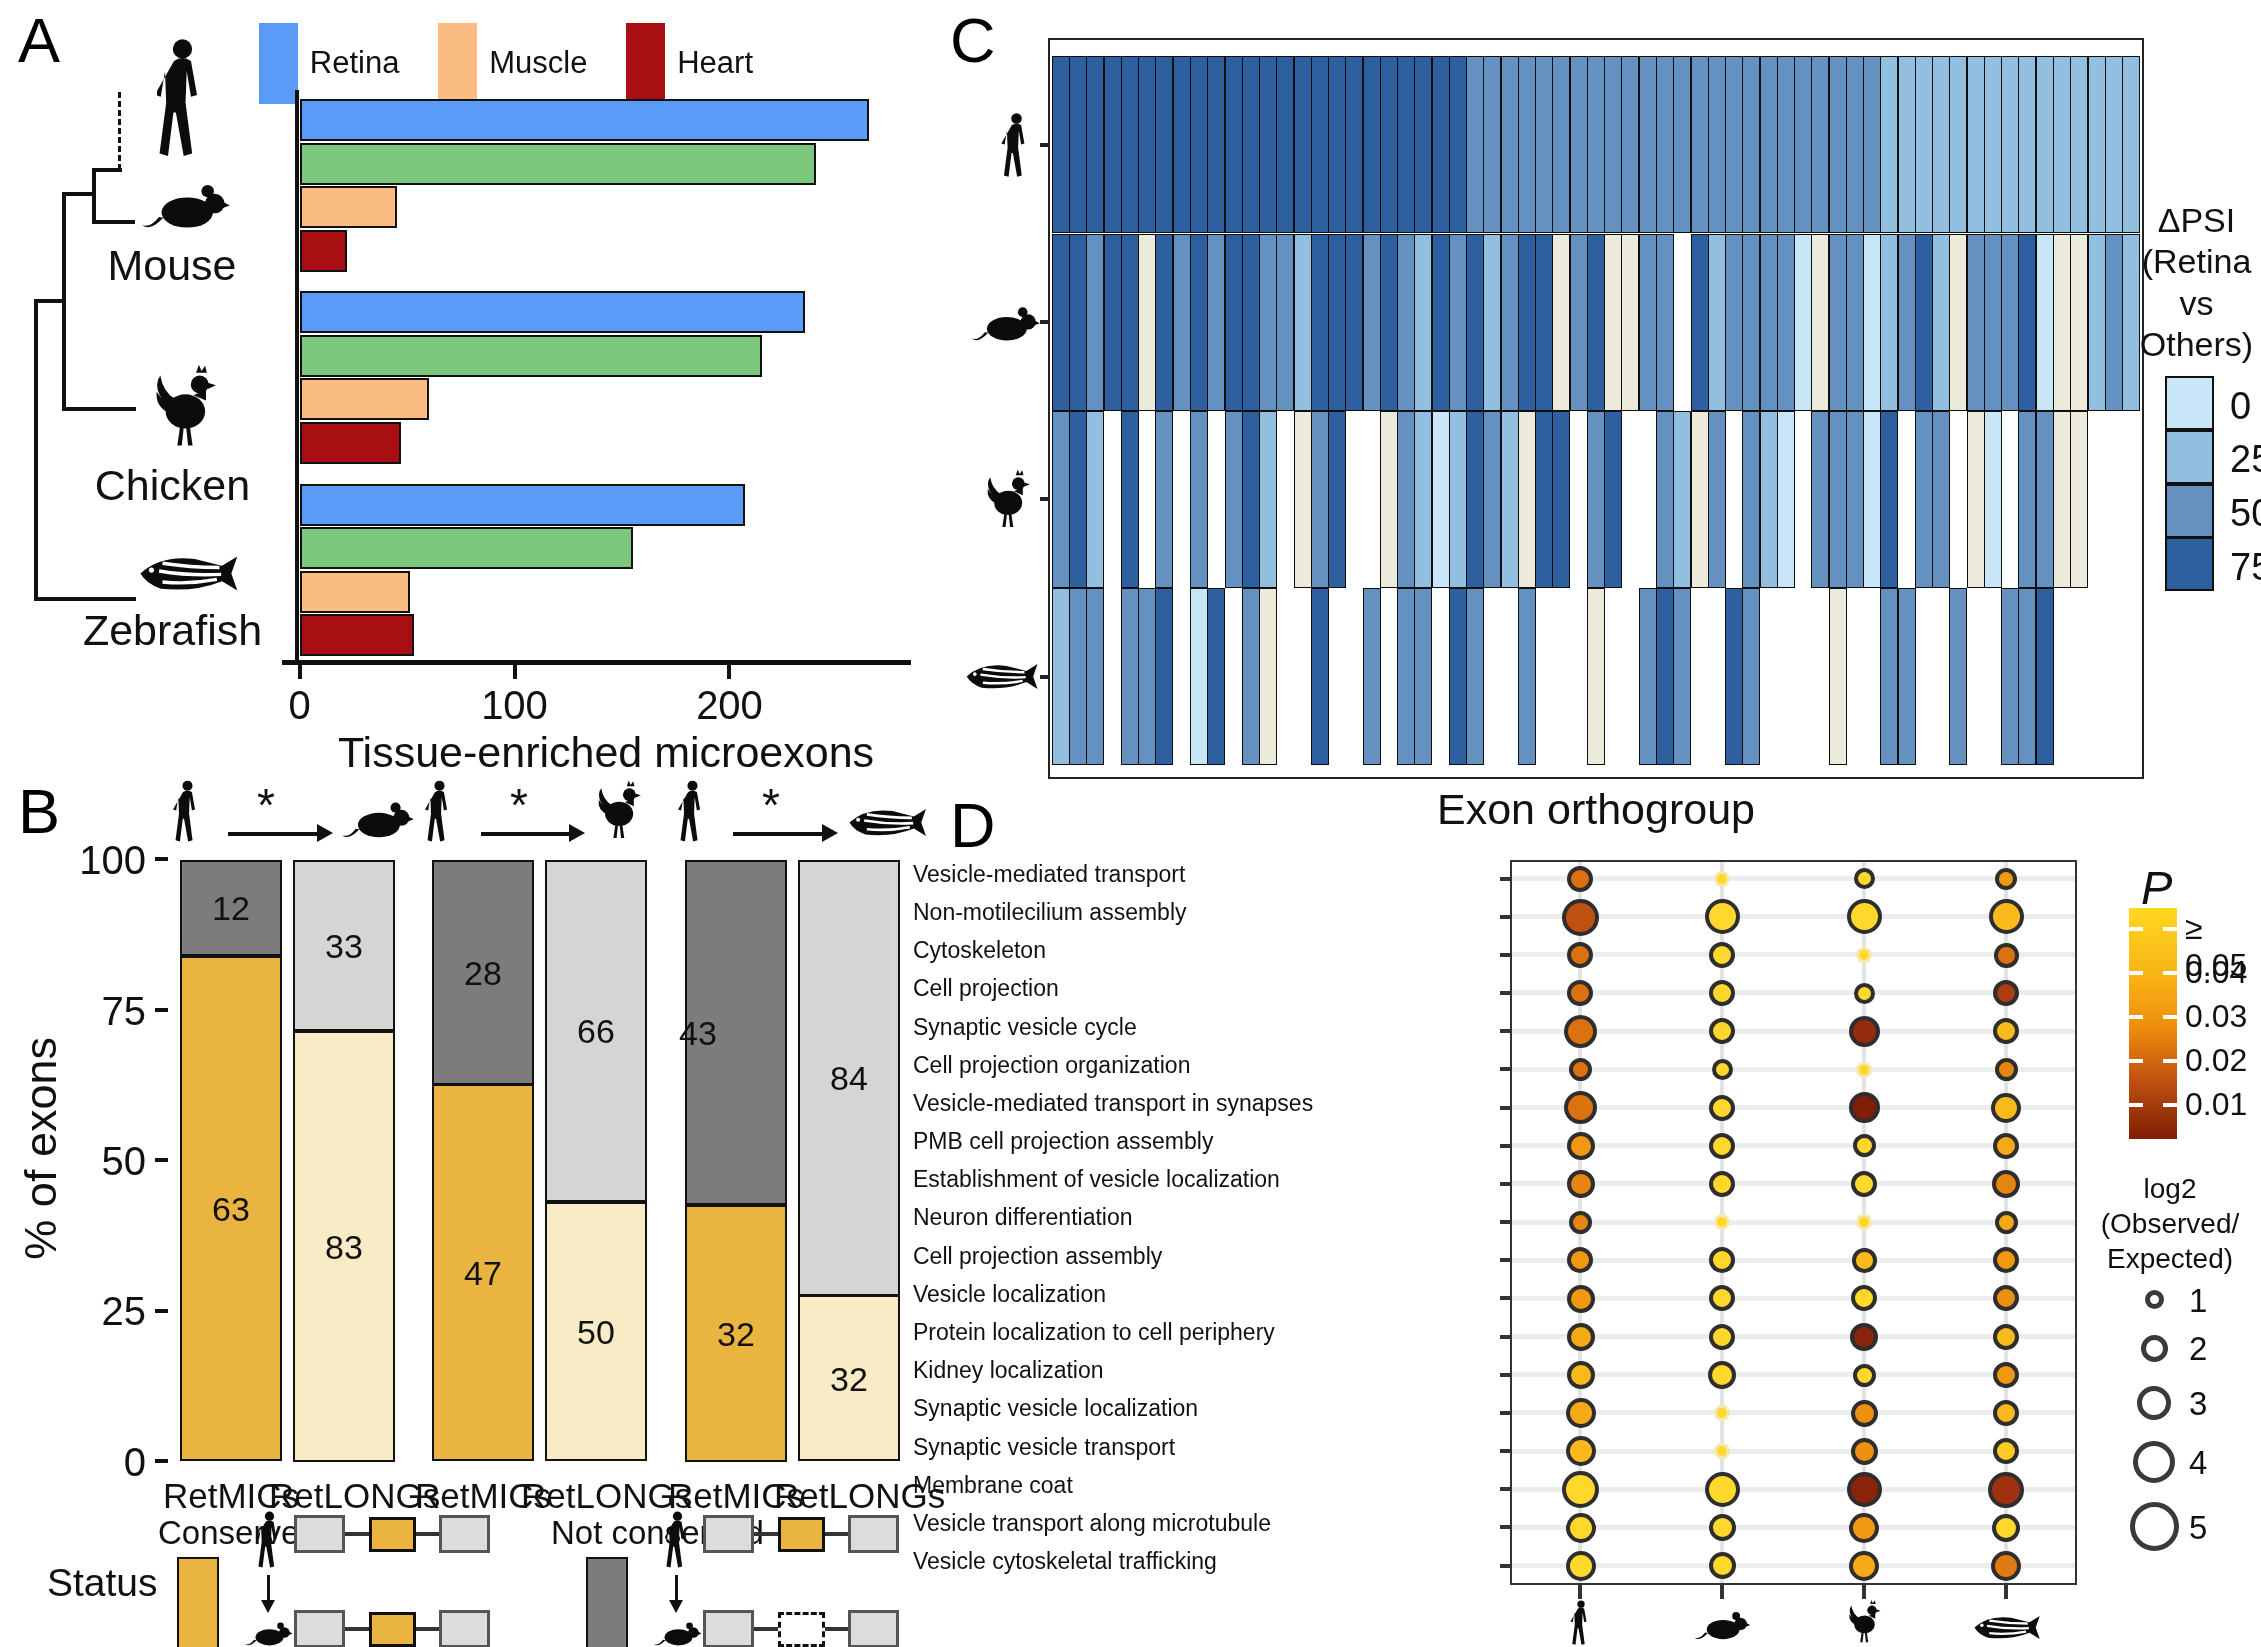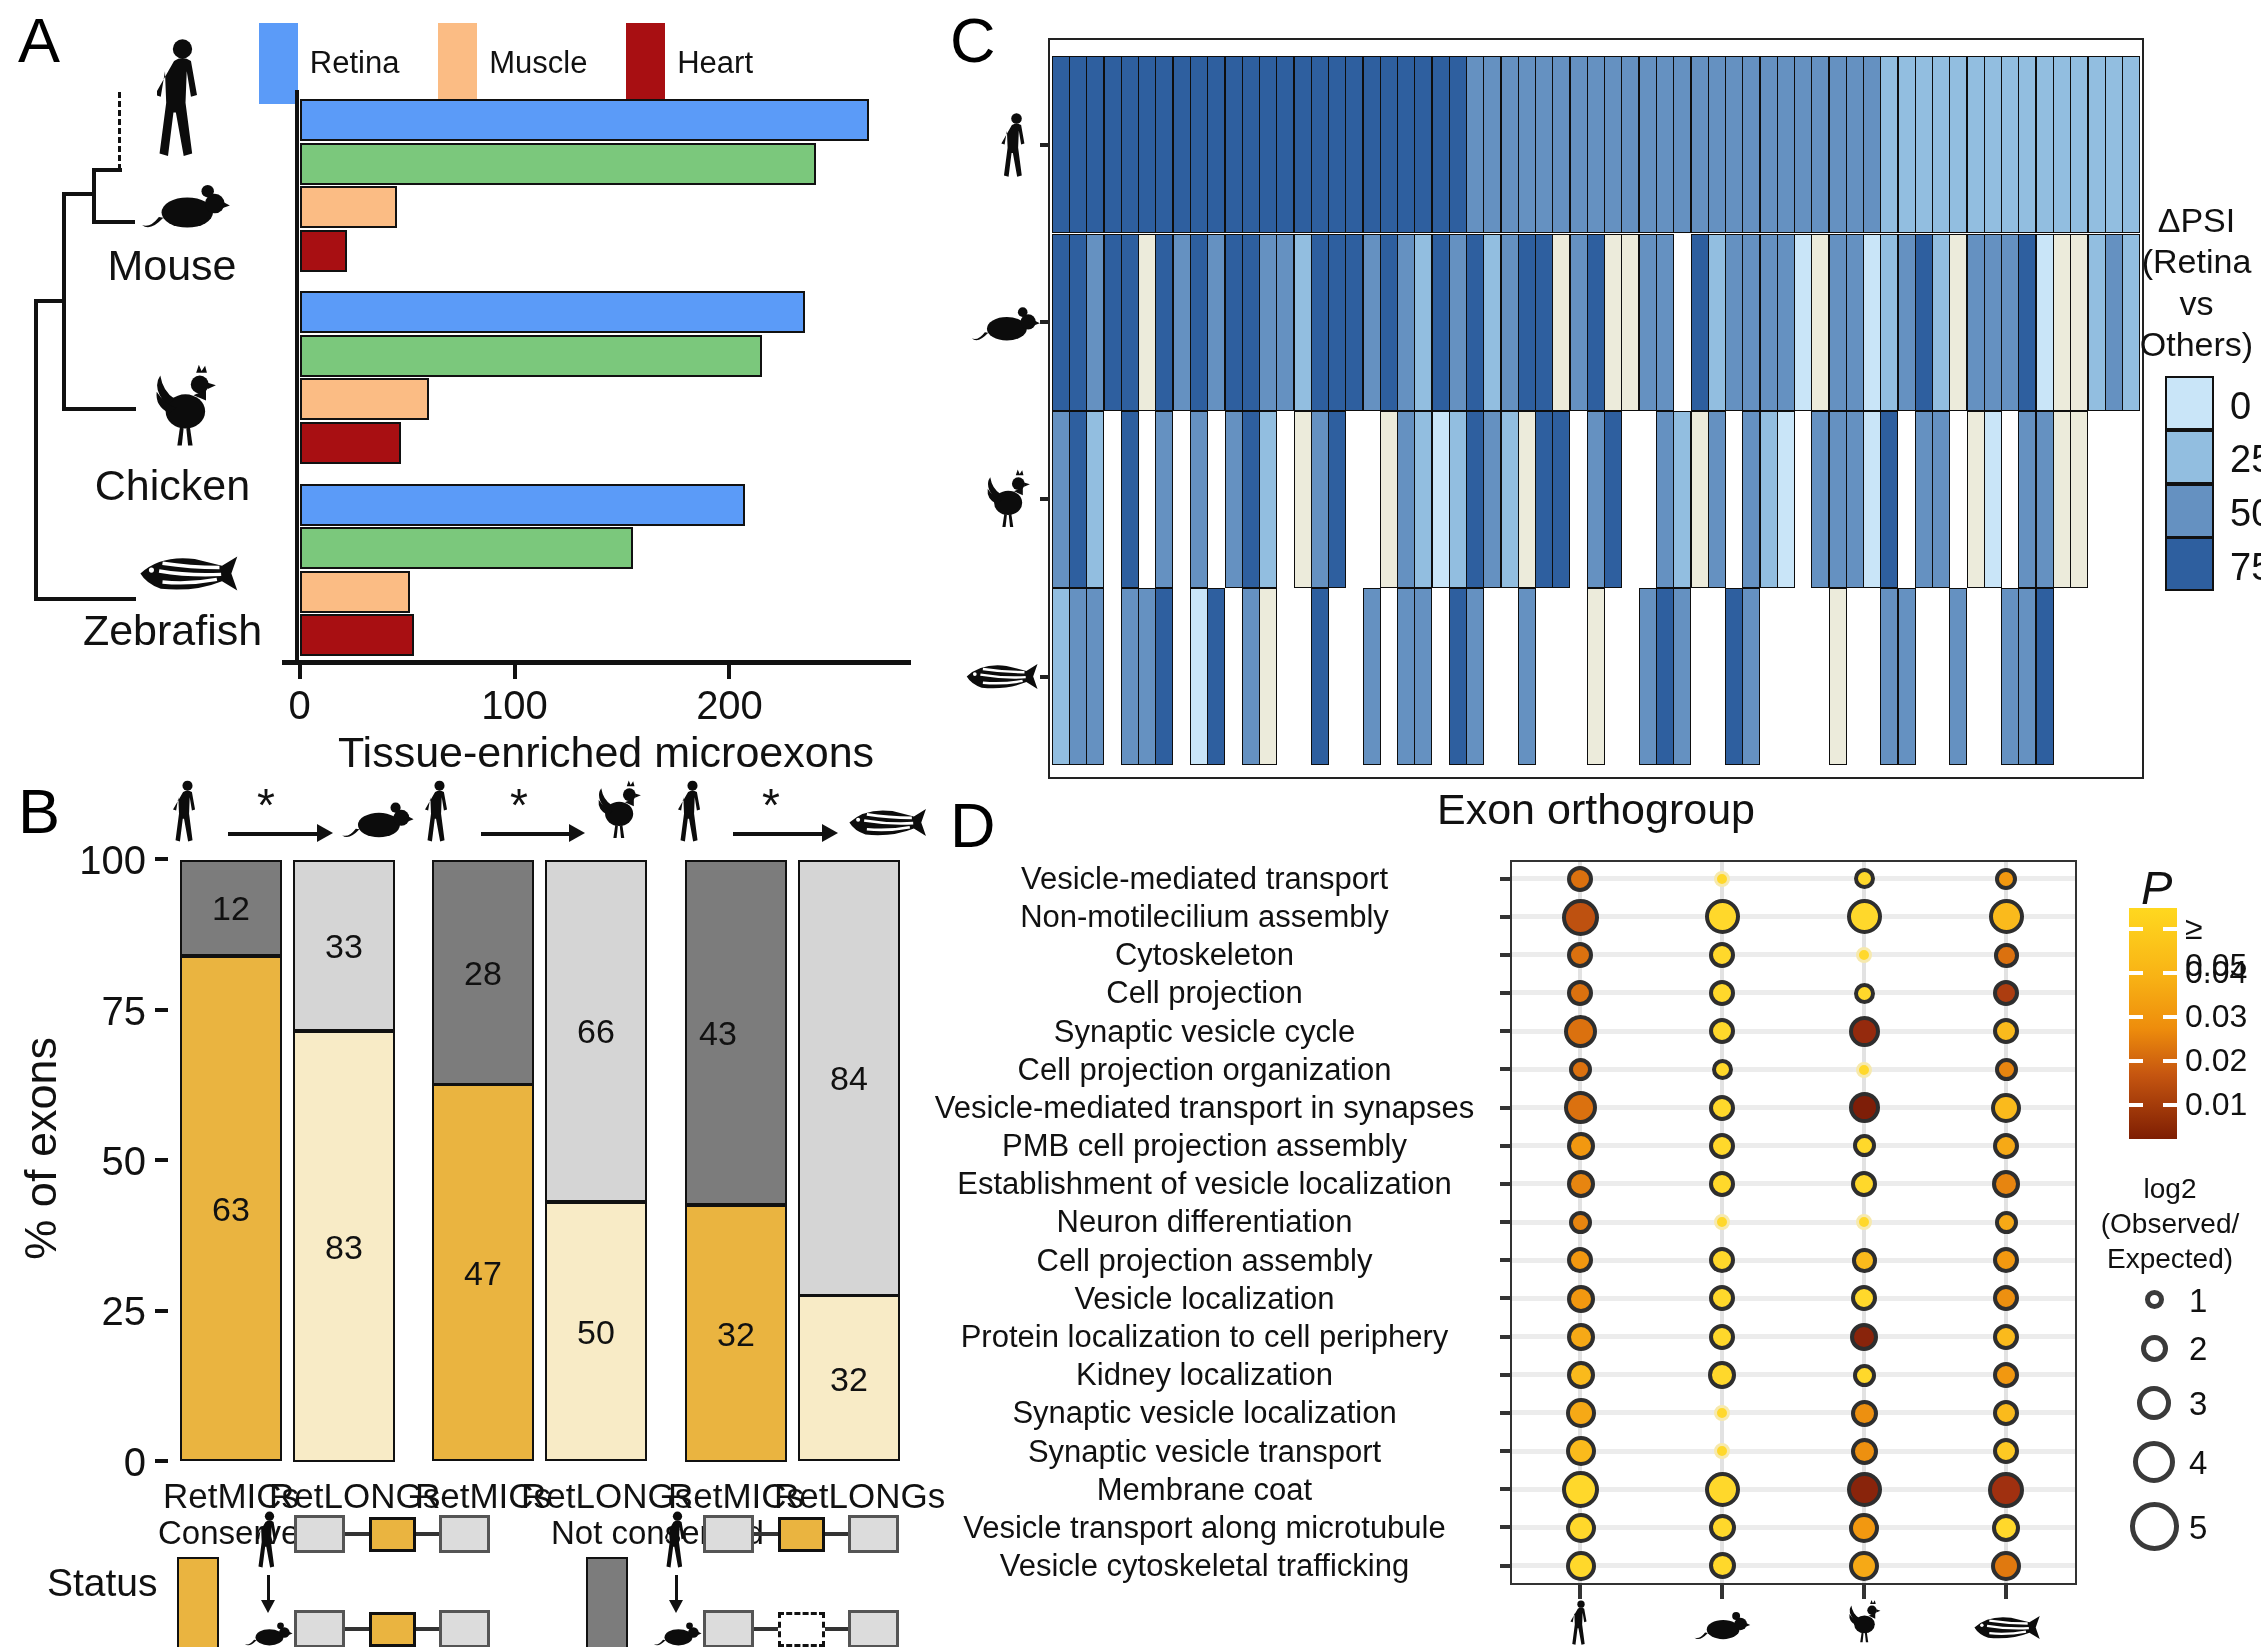--- a/index.html
+++ b/index.html
@@ -9,21 +9,21 @@
   .tline{position:absolute;background:#111;}
   .dashv{position:absolute;border-left:3.8px dashed #111;}
   .axis-label{position:absolute;text-align:center;font-size:43px;}
   .tick-label{position:absolute;font-size:40px;}
   .sp{position:absolute;fill:#0c0c0c;}
   .legend-row{position:absolute;display:flex;align-items:center;gap:39px;}
   .legend-item{display:flex;align-items:center;gap:11.8px;}
   .legend-swatch{width:39px;height:81px;}
   .legend-text{font-size:31px;}
   .pc-cell{position:absolute;box-sizing:border-box;border:1.6px solid #0e0e0e;}
-  .pd-rowlabel{position:absolute;font-size:31px;text-align:center;white-space:nowrap;}
+  .pd-rowlabel{position:absolute;font-size:23px;text-align:left;white-space:nowrap;}
   .pd-grid-h{position:absolute;background:#ececec;}
   .pd-grid-v{position:absolute;background:#e2e2e2;}
   .dot{position:absolute;border-radius:50%;box-sizing:border-box;}
   .st-label{position:absolute;font-size:33px;}
   .gene{position:absolute;display:flex;align-items:center;}
   .exon{width:51px;height:38px;background:#dcdcdc;border:3.2px solid #555;box-sizing:border-box;}
   .exon.mid{width:47px;height:35px;border-color:#111;}
   .exon.mid.missing{background:#fff;border:3.8px dashed #111;}
   .intron{width:23.6px;height:3.8px;background:#333;}
   .downarrow{position:absolute;width:3.2px;background:#111;}
@@ -174,21 +174,21 @@
       <div style="position: absolute; left: 432px; top: 954px; width: 102px; text-align: center; font-size: 34px;">28</div>
       <div style="position: absolute; left: 432px; top: 1254px; width: 102px; text-align: center; font-size: 34px;">47</div>
       <div style="position: absolute; left: 408px; top: 1476px; width: 150px; text-align: center; font-size: 35px;">RetMICs</div>
       <div style="position: absolute; left: 545px; top: 860px; width: 102px; height: 342px; background: rgb(213, 213, 213); border: 2.1px solid rgb(17, 17, 17); box-sizing: border-box;"></div>
       <div style="position: absolute; left: 545px; top: 1202px; width: 102px; height: 259px; background: rgb(248, 235, 198); border: 2.1px solid rgb(17, 17, 17); box-sizing: border-box;"></div>
       <div style="position: absolute; left: 545px; top: 1012px; width: 102px; text-align: center; font-size: 34px;">66</div>
       <div style="position: absolute; left: 545px; top: 1313px; width: 102px; text-align: center; font-size: 34px;">50</div>
       <div style="position: absolute; left: 521px; top: 1476px; width: 150px; text-align: center; font-size: 35px;">RetLONGs</div>
       <div style="position: absolute; left: 685px; top: 860px; width: 102px; height: 345px; background: rgb(124, 124, 124); border: 2.1px solid rgb(17, 17, 17); box-sizing: border-box;"></div>
       <div style="position: absolute; left: 685px; top: 1205px; width: 102px; height: 257px; background: rgb(234, 180, 64); border: 2.1px solid rgb(17, 17, 17); box-sizing: border-box;"></div>
-      <div style="position: absolute; left: 668px; top: 1014px; width: 100px; text-align: center; font-size: 34px;">43</div>
+      <div style="position: absolute; left: 648px; top: 1014px; width: 100px; text-align: center; font-size: 34px;">43</div>
       <div style="position: absolute; left: 685px; top: 1315px; width: 102px; text-align: center; font-size: 34px;">32</div>
       <div style="position: absolute; left: 661px; top: 1476px; width: 150px; text-align: center; font-size: 35px;">RetMICs</div>
       <div style="position: absolute; left: 798px; top: 860px; width: 102px; height: 436px; background: rgb(213, 213, 213); border: 2.1px solid rgb(17, 17, 17); box-sizing: border-box;"></div>
       <div style="position: absolute; left: 798px; top: 1295px; width: 102px; height: 166px; background: rgb(248, 235, 198); border: 2.1px solid rgb(17, 17, 17); box-sizing: border-box;"></div>
       <div style="position: absolute; left: 798px; top: 1059px; width: 102px; text-align: center; font-size: 34px;">84</div>
       <div style="position: absolute; left: 798px; top: 1360px; width: 102px; text-align: center; font-size: 34px;">32</div>
       <div style="position: absolute; left: 774px; top: 1476px; width: 150px; text-align: center; font-size: 35px;">RetLONGs</div>
     </div>
   <div id="pb-headers">
       <svg class="sp" style="left:172px;top:780px;width:31px;height:63px;" viewBox="0 0 58 118" width="31" height="63">

